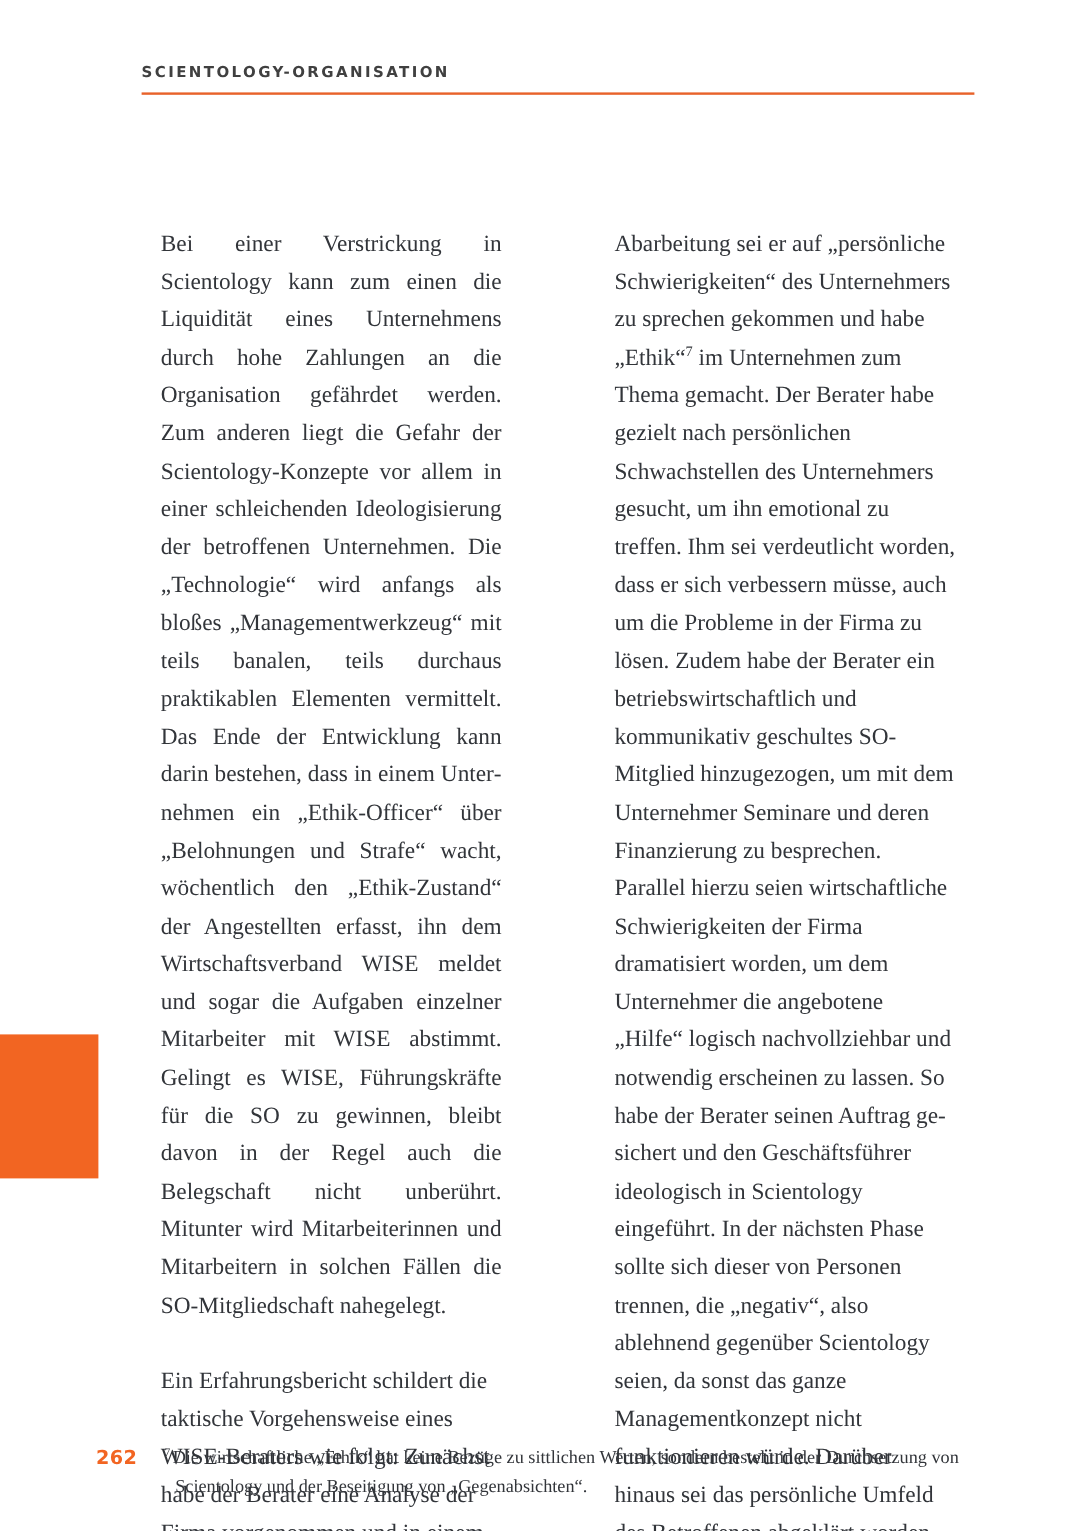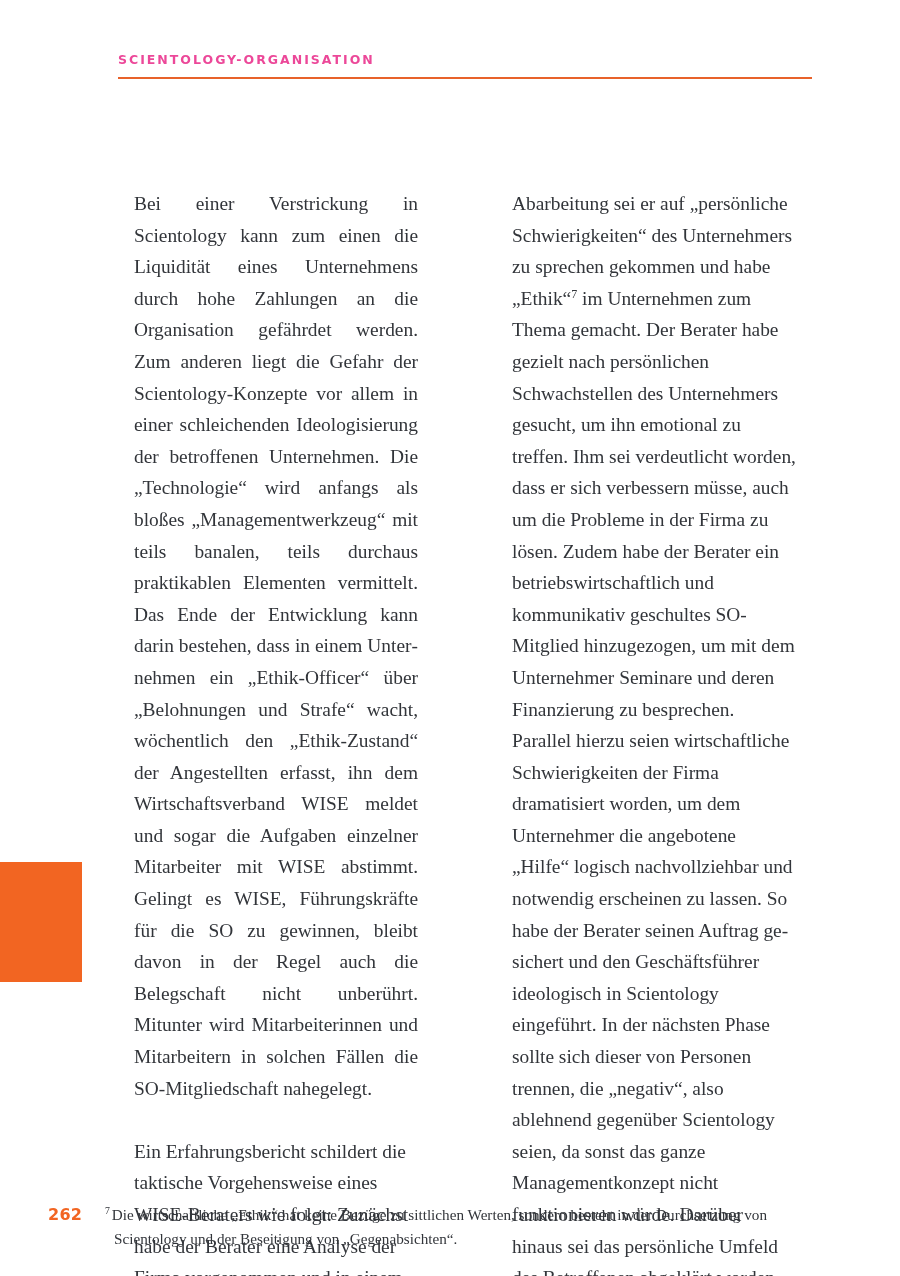--- a/index.html
+++ b/index.html
@@ -21,21 +21,21 @@
     position: absolute;
     left: 118px;
     top: 54px;
     width: 694px;
   }
   .running-head-text {
     font-family: "DejaVu Sans", "Liberation Sans", sans-serif;
     font-size: 12.5px;
     font-weight: bold;
     letter-spacing: 2.0px;
-    color: #ec4899;
+    color: #404040;
     line-height: 1;
     white-space: nowrap;
   }
   .running-head-rule {
     position: absolute;
     left: 118px;
     top: 77px;
     width: 694px;
     height: 2px;
     background: #e8622a;
@@ -82,21 +82,21 @@
   }
   .fn-ref {
     font-size: 0.62em;
     vertical-align: super;
     line-height: 0;
   }
 
   
   .footer {
     position: absolute;
-    left: 48px;
+    left: 80px;
     top: 1203px;
     width: 760px;
     display: flex;
     align-items: flex-start;
   }
   .folio {
     font-family: "DejaVu Sans", "Liberation Sans", sans-serif;
     font-size: 16px;
     font-weight: bold;
     color: #f26522;

